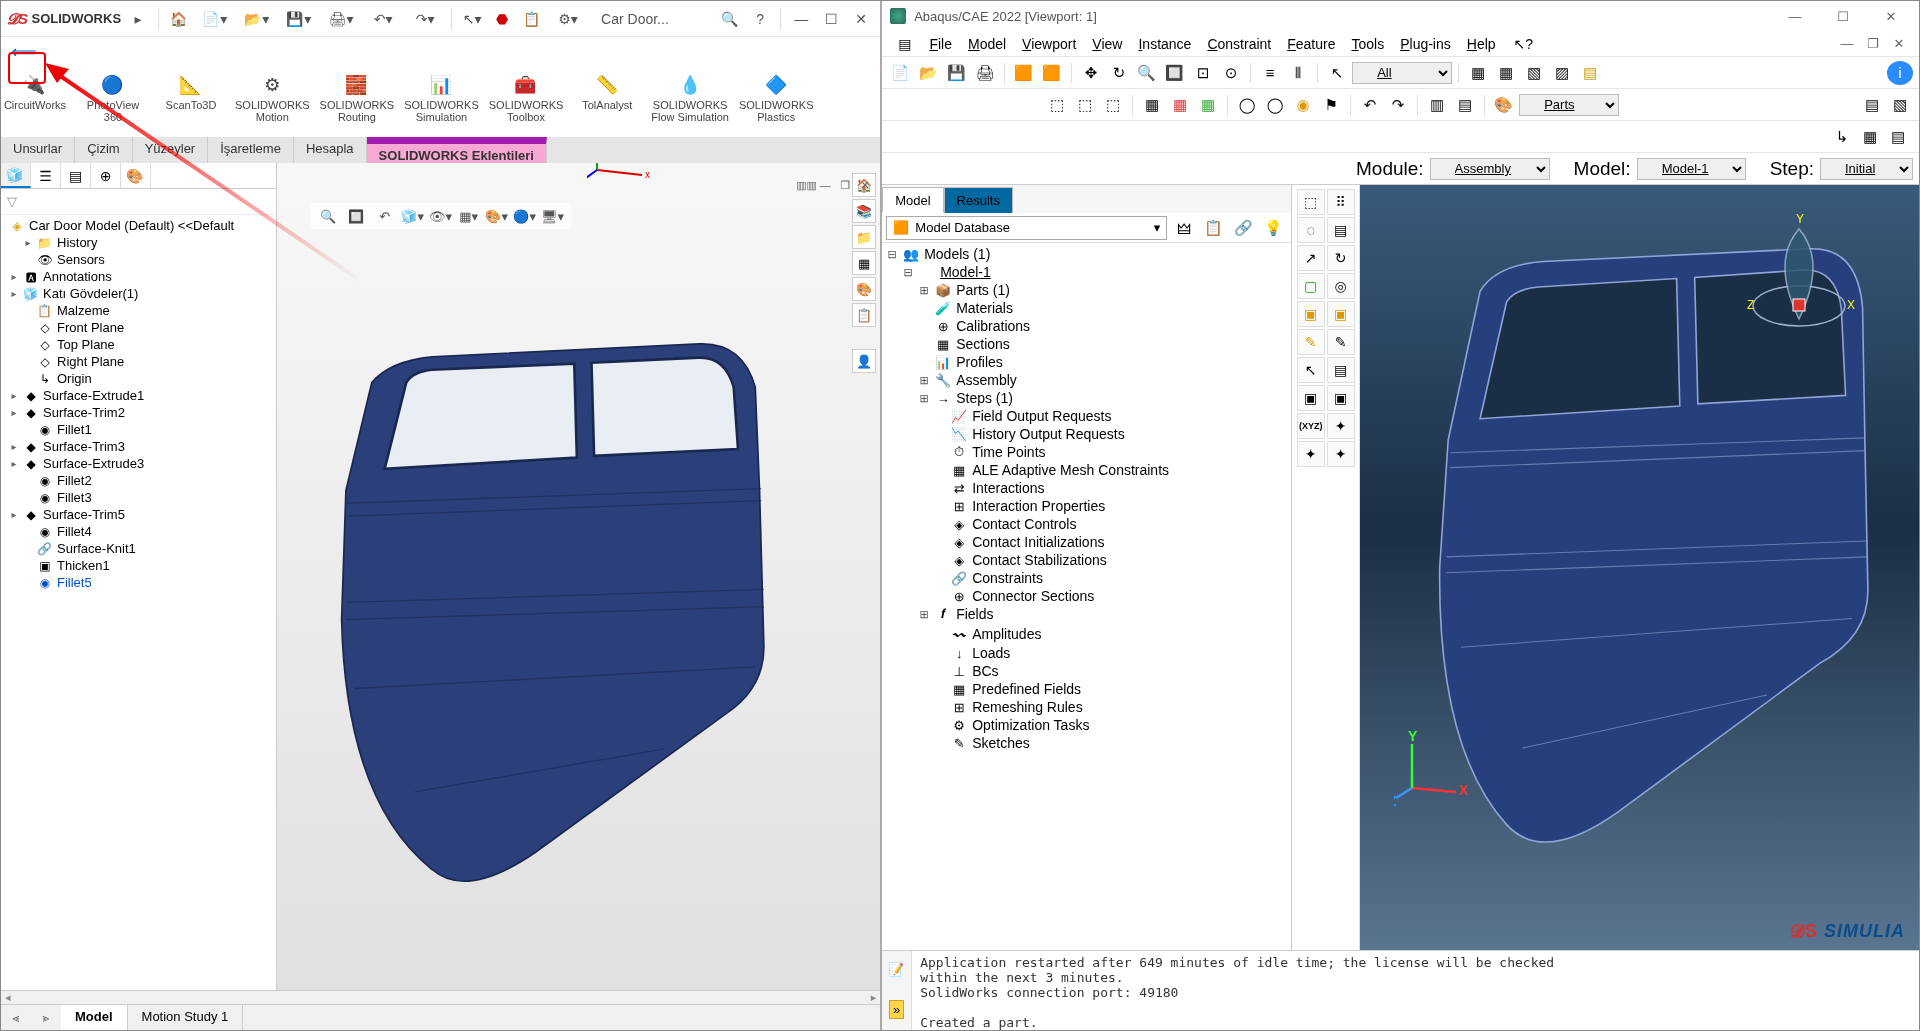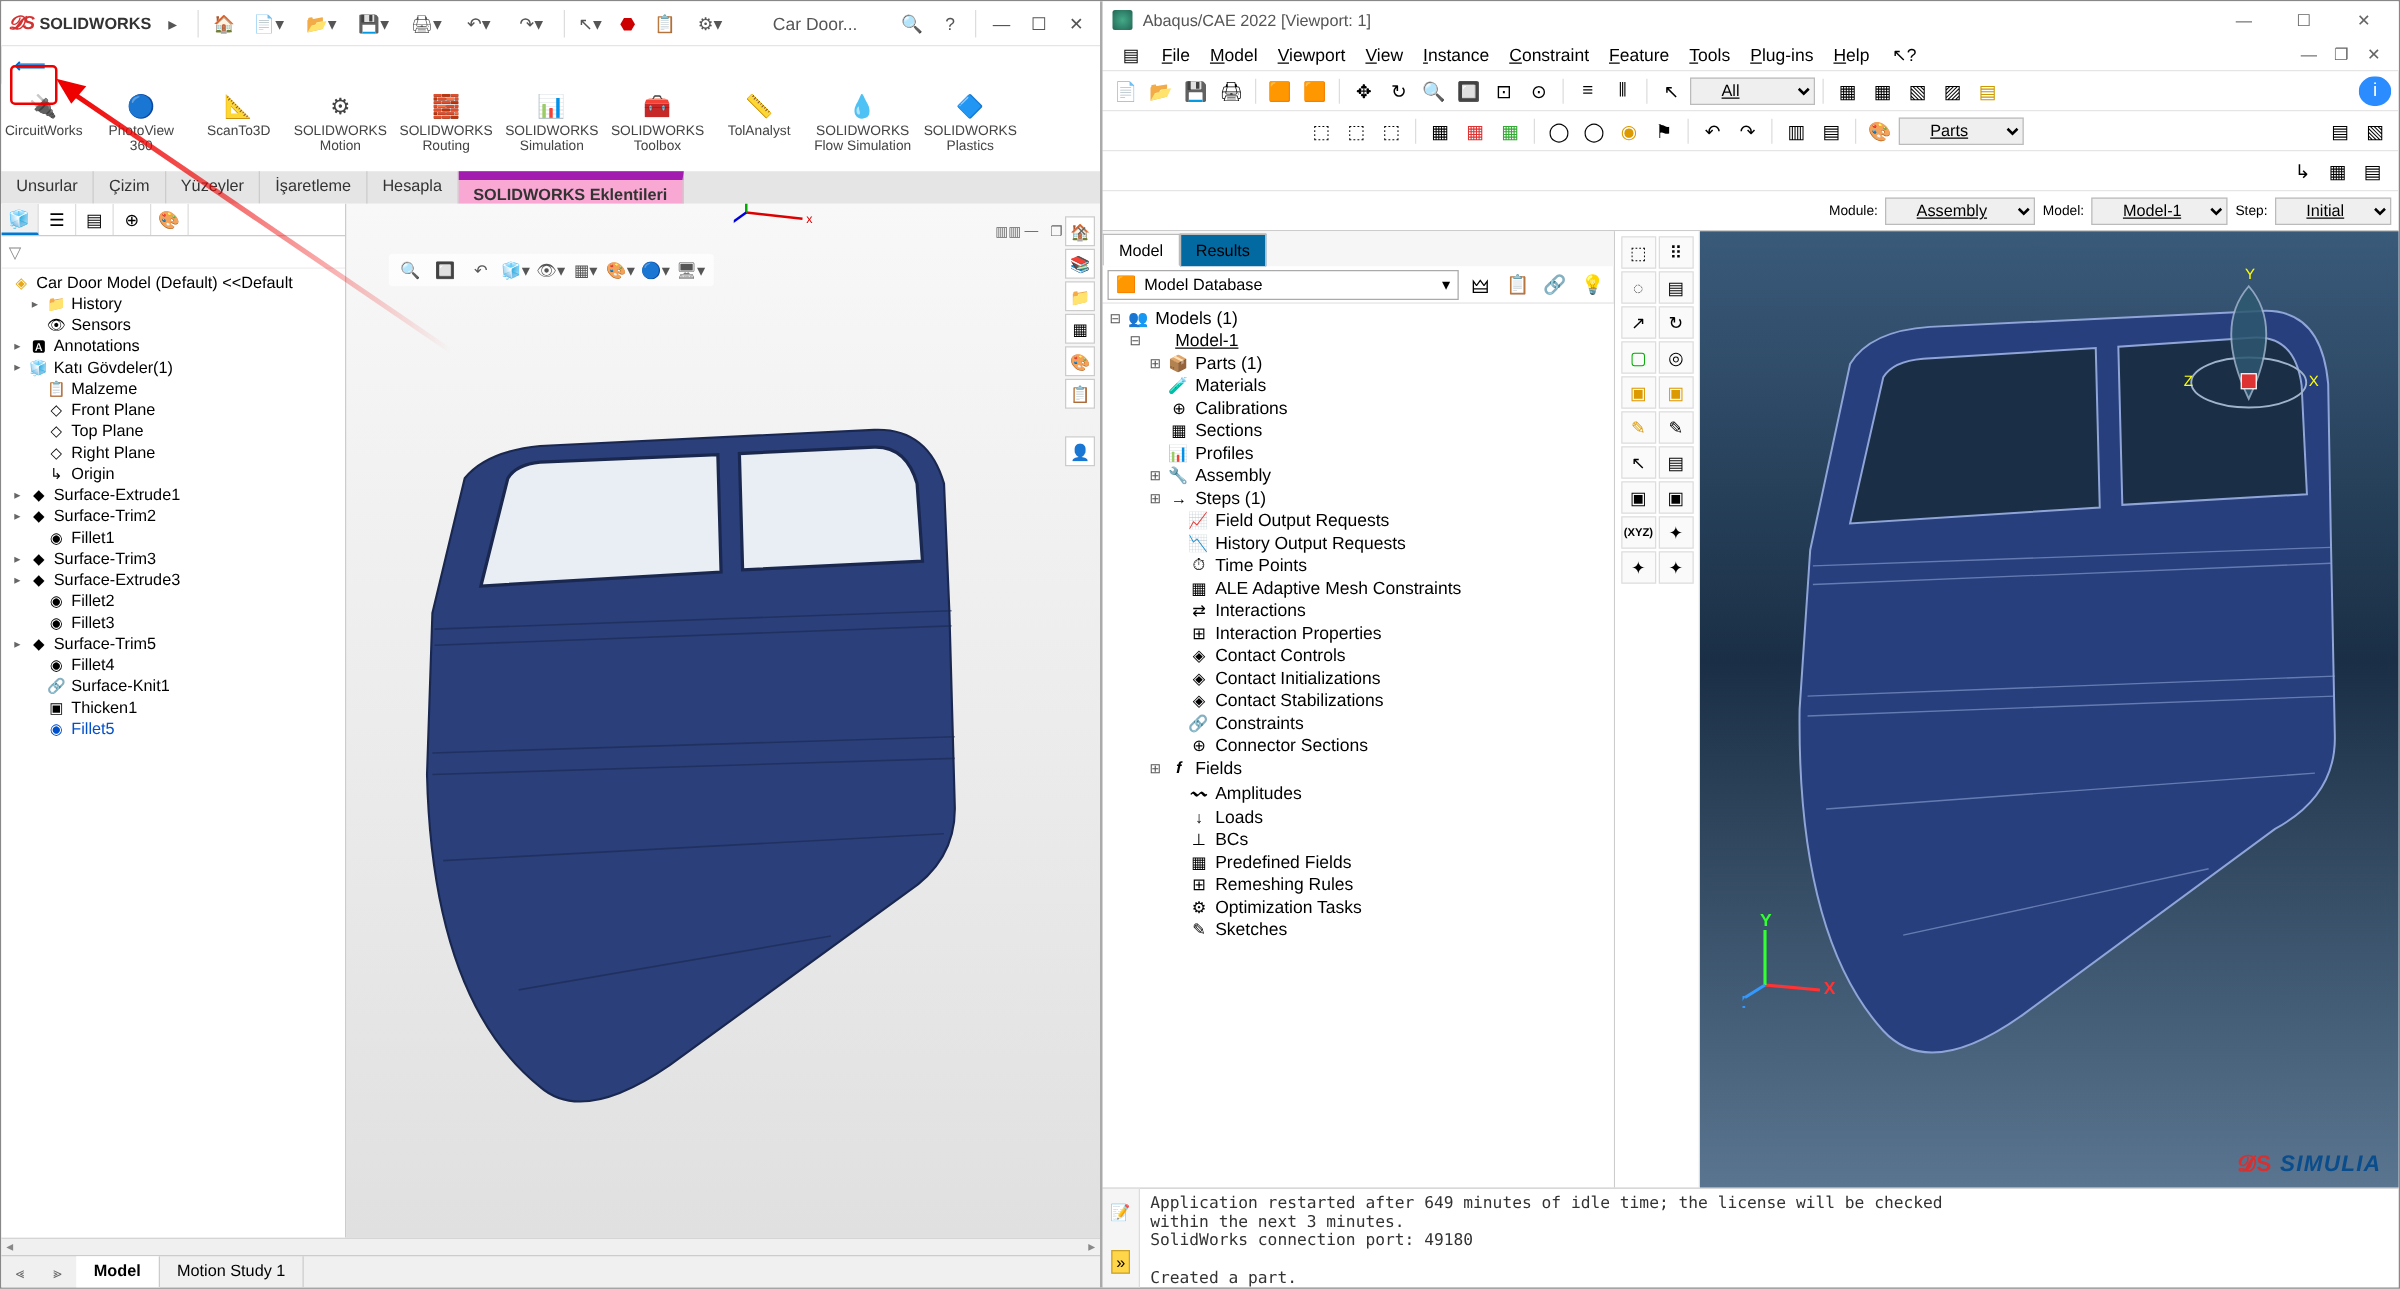--- a/index.html
+++ b/index.html
@@ -6,21 +6,21 @@
 body { display: flex; width: 1920px; height: 1031px; overflow: hidden; background: #fff; border: 1px solid #888; }
 .left-pane { width: 972px; height: 100%; display: flex; flex-direction: column; border-right: 2px solid #aaa; position: relative; }
 .right-pane { width: 1144px; height: 100%; display: flex; flex-direction: column; }
 
 
 .sw-titlebar { height: 36px; display: flex; align-items: center; background: #fff; padding: 0 6px; font-size: 13px; border-bottom: 1px solid #e5e5e5; gap: 4px; }
 .sw-logo { color: #d43232; font-weight: bold; font-style: italic; font-size: 15px; letter-spacing: -0.5px; }
 .sw-tb-btn { width: 26px; height: 26px; display: flex; align-items: center; justify-content: center; border-radius: 2px; font-size: 14px; color: #555; cursor: pointer; }
 .sw-tb-btn.drop { width: 38px; }
 .sw-sep { width: 1px; height: 22px; background: #ddd; margin: 0 3px; }
-.sw-doctitle { flex: 1; text-align: center; color: #555; font-size: 14px; padding: 0 10px; }
+.sw-doctitle { flex: 1; text-align: left; color: #555; font-size: 14px; padding: 0 10px; }
 
 .sw-red-highlight { position: absolute; top: 51px; left: 7px; width: 38px; height: 32px; border: 2px solid #e00; border-radius: 4px; z-index: 10; }
 .sw-red-arrow { position: absolute; top: 50px; left: 40px; z-index: 9; pointer-events: none; }
 
 .sw-ribbon { display: flex; padding: 4px 0 0 0; background: #fff; gap: 10px; height: 70px; overflow: hidden; }
 .sw-ribbon-item { display: flex; flex-direction: column; align-items: center; justify-content: flex-start; min-width: 68px; font-size: 11px; color: #444; cursor: pointer; padding-top: 2px; text-align: center; gap: 2px; }
 .sw-ribbon-icon { width: 28px; height: 24px; display: flex; align-items: center; justify-content: center; font-size: 18px; }
 .sw-ribbon-item span.lbl { line-height: 1.1; max-width: 90px; }
 
 .sw-tabs { display: flex; background: #e5e5e5; height: 26px; font-size: 13px; }
@@ -67,21 +67,21 @@
 
 .ab-menubar { height: 26px; background: #fff; display: flex; align-items: center; padding: 0 8px; font-size: 14px; gap: 2px; border-bottom: 1px solid #e5e5e5; }
 .ab-menu { padding: 2px 8px; cursor: pointer; }
 .ab-menu .u { text-decoration: underline; }
 .ab-menu-wins { margin-left: auto; display: flex; gap: 2px; }
 
 .ab-toolbar { display: flex; align-items: center; padding: 2px 6px; gap: 2px; border-bottom: 1px solid #e5e5e5; height: 32px; font-size: 13px; }
 .ab-tbtn { width: 26px; height: 24px; display: flex; align-items: center; justify-content: center; border: 1px solid transparent; border-radius: 2px; cursor: pointer; font-size: 15px; }
 .ab-tsep { width: 1px; height: 20px; background: #ddd; margin: 0 4px; }
 .ab-combo { height: 22px; font-size: 13px; border: 1px solid #bbb; padding: 0 20px; min-width: 100px; text-decoration: underline; }
-.ab-combo-lbl { font-size: 11px; margin: 0 4px 0 4px; }
+.ab-combo-lbl { font-size: 19px; margin: 0 4px 0 22px; }
 
 .ab-extra-row { height: 32px; border-bottom: 1px solid #e5e5e5; display: flex; justify-content: flex-end; padding-right: 8px; align-items: center; gap: 2px; }
 
 .ab-content { flex: 1; display: flex; min-height: 0; }
 .ab-left { width: 410px; display: flex; flex-direction: column; border-right: 1px solid #ccc; }
 .ab-tabs-row { height: 28px; display: flex; background: #f6f6f6; font-size: 13px; }
 .ab-tab { padding: 5px 12px; border: 1px solid #bbb; border-bottom: none; background: #0369a1; margin-top: 2px; cursor: pointer; }
 .ab-tab.active { background: #fff; border-bottom: 1px solid #fff; position: relative; z-index: 1; }
 .ab-db-row { height: 30px; display: flex; align-items: center; padding: 2px 4px; gap: 4px; border-bottom: 1px solid #e0e0e0; }
 .ab-db-combo { flex: 1; height: 24px; border: 1px solid #aaa; display: flex; align-items: center; padding: 0 6px; font-size: 13px; gap: 6px; }

